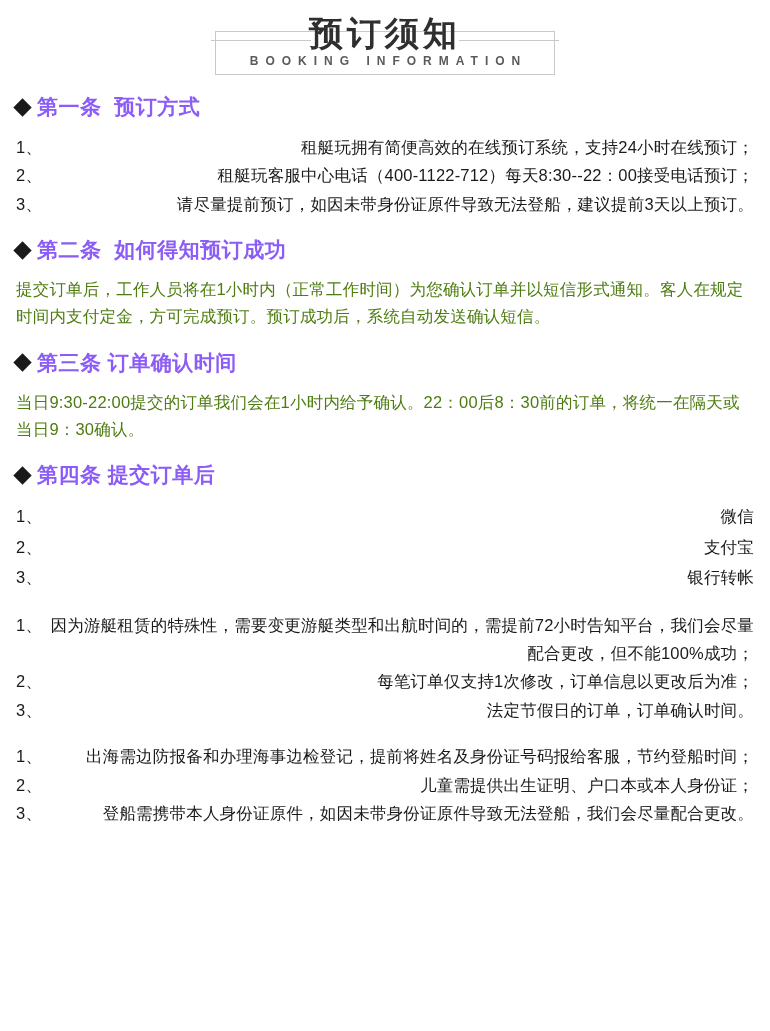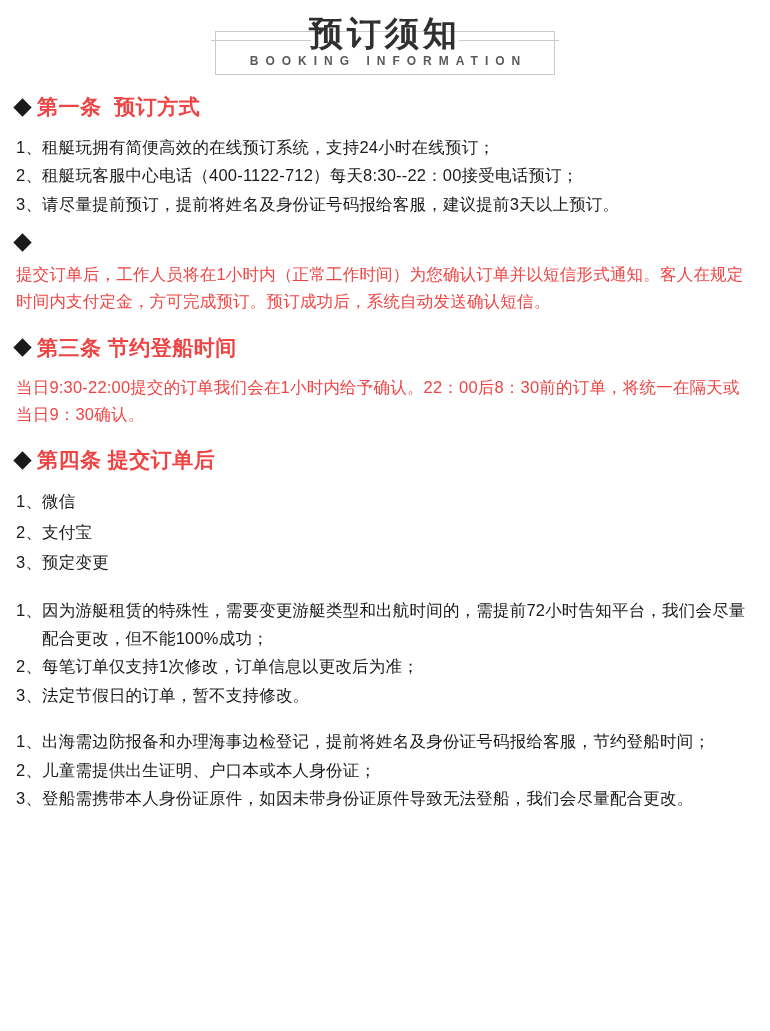--- a/index.html
+++ b/index.html
@@ -75,41 +75,41 @@
 
   
   .section {
     margin-top: 18px;
   }
   .section-heading {
     display: flex;
     align-items: center;
     font-size: 21px;
     font-weight: 700;
-    color: #ef4444;
+    color: #8b5cf6;
     letter-spacing: 0.5px;
     margin-bottom: 12px;
   }
   .diamond-icon {
     display: inline-block;
     width: 13px;
     height: 13px;
     background: #1a1a1a;
     transform: rotate(45deg);
     margin-right: 8px;
     flex: 0 0 auto;
   }
   .heading-text {
     white-space: pre;
   }
 
   .para {
     font-size: 16.5px;
     line-height: 1.65;
-    color: #ef4444;
+    color: #4d7c0f;
     margin: 0 0 2px 0;
     letter-spacing: 0.2px;
   }
   .list {
     list-style: none;
     margin: 0;
     padding: 0;
   }
   .list li {
     font-size: 16.5px;
@@ -118,20 +118,21 @@
     letter-spacing: 0.2px;
     display: flex;
     align-items: flex-start;
   }
   .li-num {
     flex: 0 0 auto;
     white-space: pre;
   }
   .li-text {
     flex: 1 1 auto;
+    text-align: right;
   }
   .spaced-list li {
     line-height: 1.85;
   }
 </style>
 </head>
 <body>
 
 <div class="page">
 
@@ -153,70 +154,71 @@
           <li>
             <span class="li-num">1、</span>
             <span class="li-text">租艇玩拥有简便高效的在线预订系统，支持24小时在线预订；</span>
           </li>
           <li>
             <span class="li-num">2、</span>
             <span class="li-text">租艇玩客服中心电话（400-1122-712）每天8:30--22：00接受电话预订；</span>
           </li>
           <li>
             <span class="li-num">3、</span>
-            <span class="li-text">请尽量提前预订，提前将姓名及身份证号码报给客服，建议提前3天以上预订。</span>
-          </li>
-        </ul>
-      </div>
-      <div class="section">
-        <div class="section-heading">
-          <span class="diamond-icon"></span>
+            <span class="li-text">请尽量提前预订，如因未带身份证原件导致无法登船，建议提前3天以上预订。</span>
+          </li>
+        </ul>
+      </div>
+      <div class="section">
+        <div class="section-heading">
+          <span class="diamond-icon"></span>
+          <span class="heading-text">第二条  如何得知预订成功</span>
         </div>
         <p class="para">提交订单后，工作人员将在1小时内（正常工作时间）为您确认订单并以短信形式通知。客人在规定时间内支付定金，方可完成预订。预订成功后，系统自动发送确认短信。</p>
       </div>
       <div class="section">
         <div class="section-heading">
           <span class="diamond-icon"></span>
-          <span class="heading-text">第三条 节约登船时间</span>
+          <span class="heading-text">第三条 订单确认时间</span>
         </div>
         <p class="para">当日9:30-22:00提交的订单我们会在1小时内给予确认。22：00后8：30前的订单，将统一在隔天或当日9：30确认。</p>
       </div>
       <div class="section">
         <div class="section-heading">
           <span class="diamond-icon"></span>
           <span class="heading-text">第四条 提交订单后</span>
         </div>
         <ul class="list spaced-list">
           <li>
             <span class="li-num">1、</span>
             <span class="li-text">微信</span>
           </li>
           <li>
             <span class="li-num">2、</span>
             <span class="li-text">支付宝</span>
           </li>
           <li>
             <span class="li-num">3、</span>
-            <span class="li-text">预定变更</span>
+            <span class="li-text">银行转帐</span>
           </li>
         </ul>
       </div>
       <div class="section">
         <ul class="list">
           <li>
             <span class="li-num">1、</span>
             <span class="li-text">因为游艇租赁的特殊性，需要变更游艇类型和出航时间的，需提前72小时告知平台，我们会尽量配合更改，但不能100%成功；</span>
           </li>
           <li>
             <span class="li-num">2、</span>
             <span class="li-text">每笔订单仅支持1次修改，订单信息以更改后为准；</span>
           </li>
           <li>
             <span class="li-num">3、</span>
-            <span class="li-text">法定节假日的订单，暂不支持修改。</span>
+            <span class="li-text">法定节假日的订单，订单确认时间。</span>
           </li>
         </ul>
       </div>
       <div class="section">
         <ul class="list">
           <li>
             <span class="li-num">1、</span>
             <span class="li-text">出海需边防报备和办理海事边检登记，提前将姓名及身份证号码报给客服，节约登船时间；</span>
           </li>
           <li>

